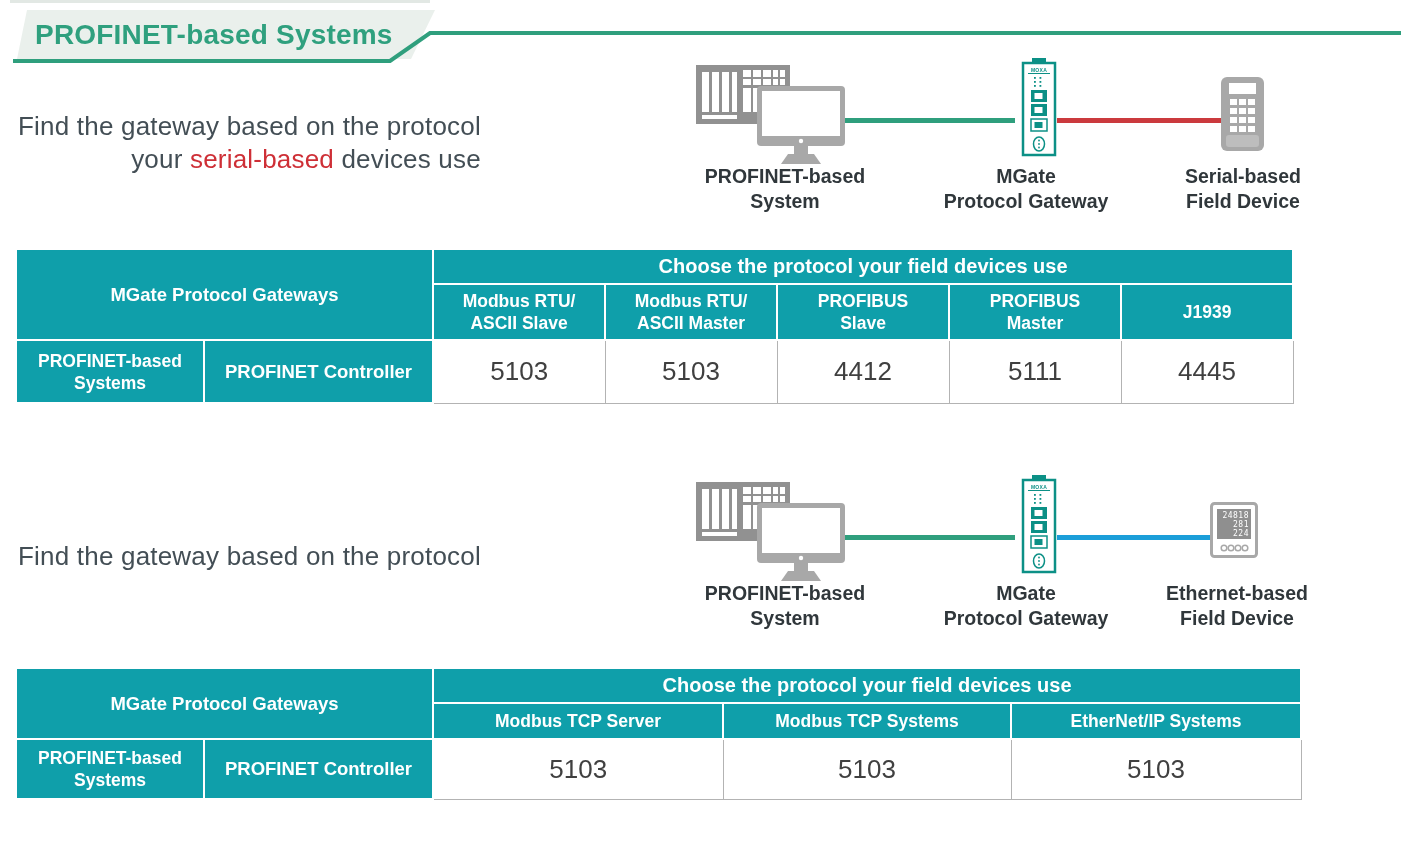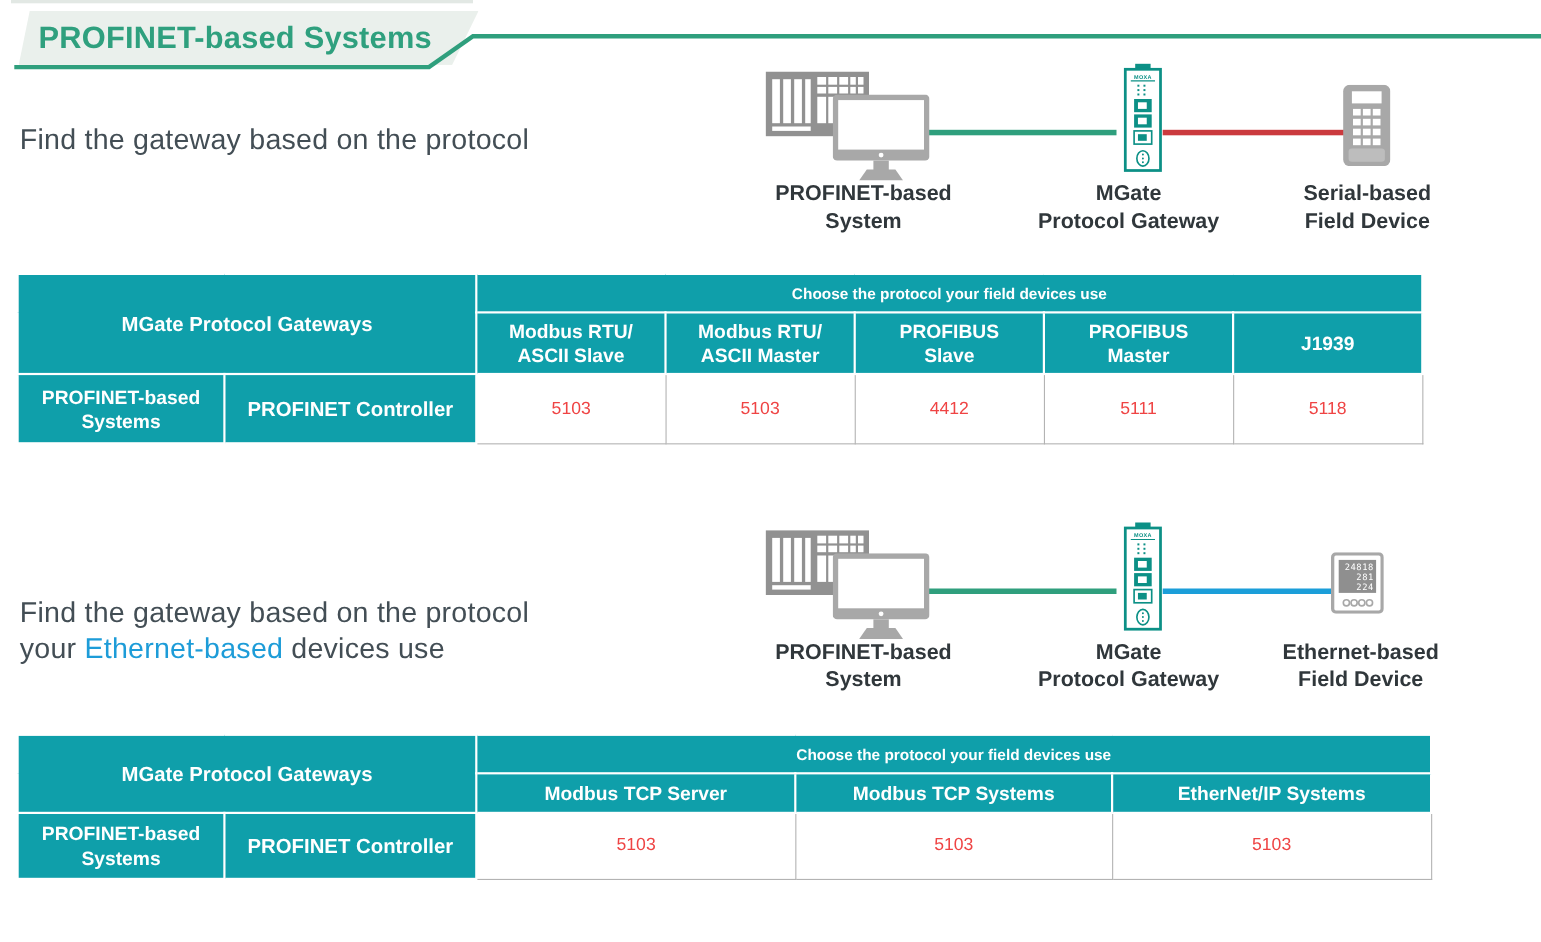--- a/index.html
+++ b/index.html
@@ -17,21 +17,21 @@
     clip-path:polygon(10px 0, 418px 0, 394px 100%, 0 100%);
   }
   .title-text{
     padding-left:18px;line-height:49px;font-size:28px;font-weight:bold;
     color:#2fa07e;letter-spacing:0.2px;
   }
   .header-line{left:0;top:0;width:1401px;height:70px;}
 
   
   .intro{
-    left:18px;font-size:26px;line-height:33px;color:#434e55;letter-spacing:0.2px;
+    left:18px;font-size:26px;line-height:33px;color:#434e55;letter-spacing:0.2px;text-align:right;
   }
   .intro-serial{top:110px;}
   .intro-ethernet{top:540px;}
   .hl-red{color:#ce2f36;}
   .hl-blue{color:#1d9cd8;}
 
   
   .link{height:5px;}
   .link-green{background:#2f9f7d;}
   .link-red{background:#cb3a3e;}
@@ -40,40 +40,43 @@
     font-weight:bold;font-size:19.5px;color:#30373b;text-align:center;
     line-height:25px;white-space:pre-line;
   }
   .moxa-text{font-size:5px;font-weight:bold;fill:#0c9086;letter-spacing:0.3px;}
   .meter-text{font-family:"DejaVu Sans Mono", monospace;font-size:8px;fill:#ffffff;letter-spacing:0.5px;}
 
   
   .gtable{border-collapse:collapse;table-layout:fixed;}
   .gtable td{padding:0;text-align:center;vertical-align:middle;}
   td.teal{background:#0f9faa;color:#ffffff;font-weight:bold;border:2px solid #ffffff;}
-  td.val{background:#ffffff;color:#ef4444;border:1px solid #b3b3b3;font-size:16px;}
+  td.val{background:#ffffff;color:#404040;border:1px solid #b3b3b3;font-size:26px;}
   .fs-corner{font-size:18.5px;}
-  .fs-choose{font-size:14px;margin-top:37px;}
+  .fs-choose{font-size:20px;margin-top:37px;}
   .fs-proto{font-size:17.5px;line-height:22px;}
   .pre{white-space:pre-line;}
 </style>
 </head>
 <body>
 
 <div class="abs top-strip"></div>
 <div class="abs title-banner">
   <div class="title-text">PROFINET-based Systems</div>
 </div>
 <svg class="abs header-line" viewBox="0 0 1401 70">
   <polyline points="13,61 390,61 430,33 1401,33" fill="none" stroke="#2f9f7d" stroke-width="4"></polyline>
 </svg>
 
 <div class="abs intro intro-serial">
   <div>
     <span>Find the gateway based on the protocol</span>
+  </div>
+  <div>
+    <span>your </span><span class="hl-red">serial-based</span><span> devices use</span>
   </div>
 </div>
 
 <svg class="abs" style="left:696px;top:65px;" width="94" height="59" viewBox="0 0 94 59">
   <rect width="94" height="59" fill="#919191"></rect>
   <g fill="#ffffff">
     <rect x="6" y="7" width="7" height="40"></rect>
       <rect x="16" y="7" width="7" height="40"></rect>
     <rect x="26" y="7" width="7" height="40"></rect>
       <rect x="36" y="7" width="5" height="40"></rect>
@@ -181,31 +184,28 @@
     <td class="teal fs-proto pre">J1939</td>
   </tr>
   <tr style="height:63px;">
     <td class="teal fs-proto pre">PROFINET-based
 Systems</td>
     <td class="teal fs-corner">PROFINET Controller</td>
     <td class="val">5103</td>
     <td class="val">5103</td>
     <td class="val">4412</td>
     <td class="val">5111</td>
-    <td class="val">5118</td>
+    <td class="val">4445</td>
   </tr>
 </tbody>
   </table>
 
 <div class="abs intro intro-ethernet">
   <div>
     <span>Find the gateway based on the protocol</span>
-  </div>
-  <div>
-    <span>your </span><span class="hl-blue">Ethernet-based</span><span> devices use</span>
   </div>
 </div>
 
 <svg class="abs" style="left:696px;top:482px;" width="94" height="59" viewBox="0 0 94 59">
   <rect width="94" height="59" fill="#919191"></rect>
   <g fill="#ffffff">
     <rect x="6" y="7" width="7" height="40"></rect>
       <rect x="16" y="7" width="7" height="40"></rect>
     <rect x="26" y="7" width="7" height="40"></rect>
       <rect x="36" y="7" width="5" height="40"></rect>

